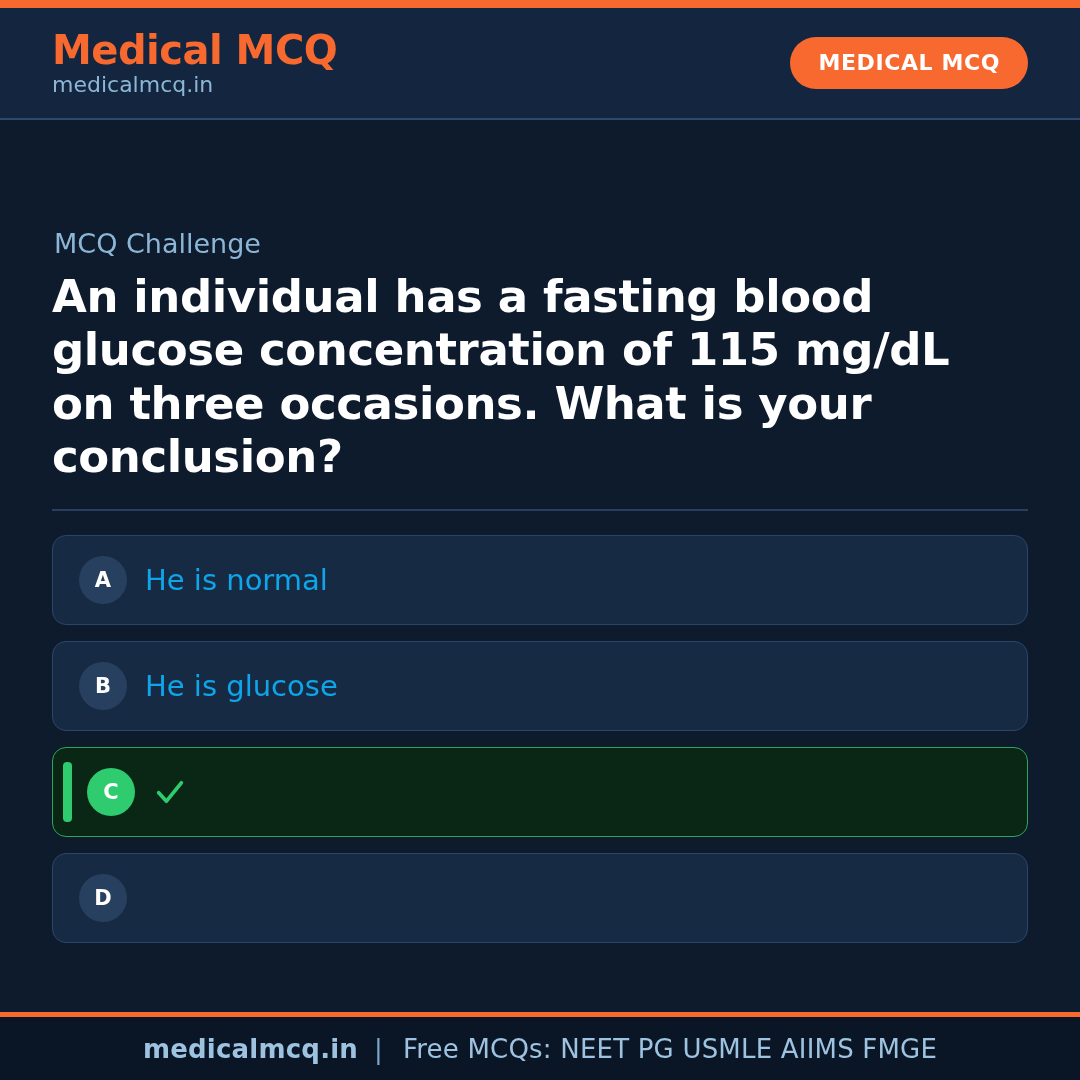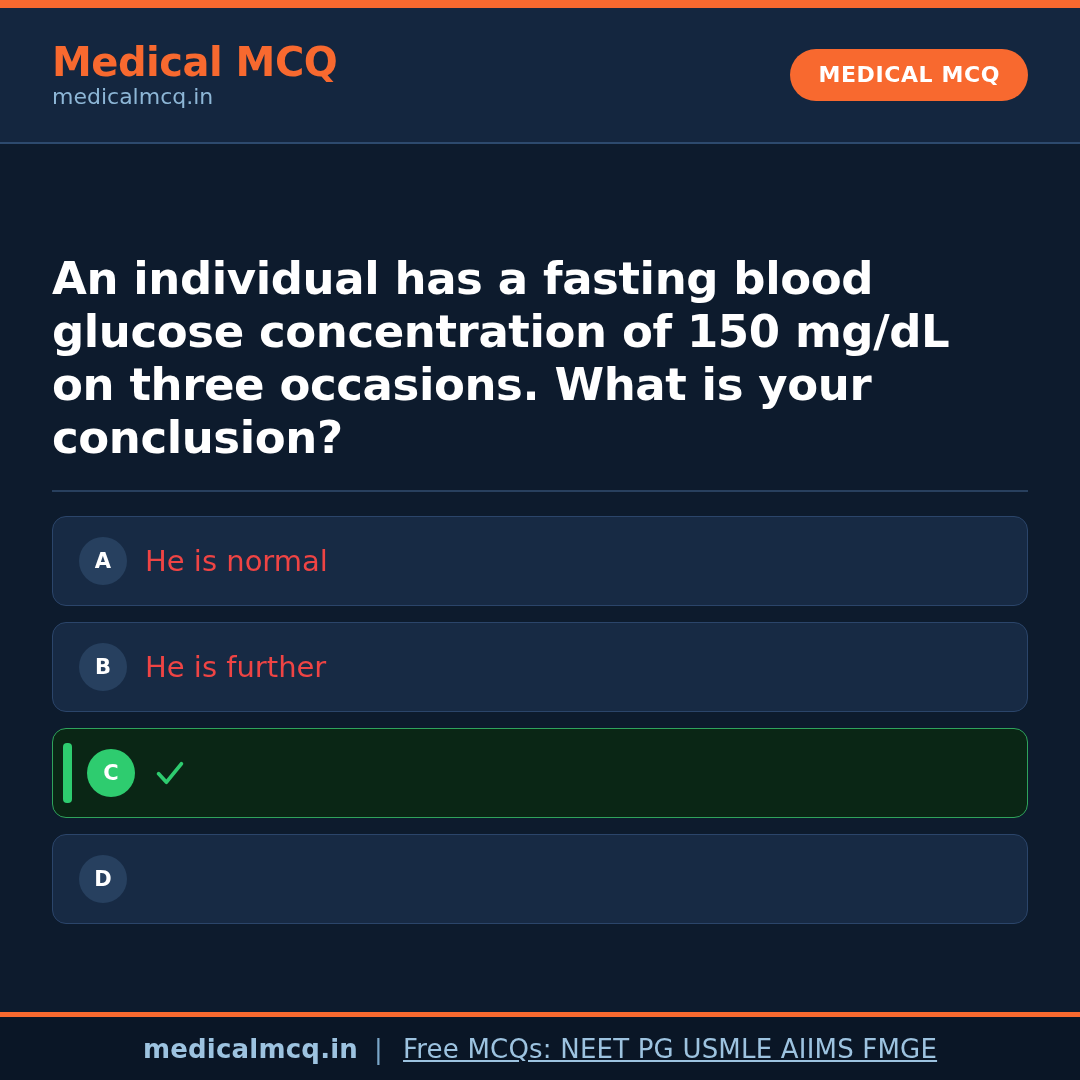--- a/index.html
+++ b/index.html
@@ -25,21 +25,21 @@
   
   .top-accent {
     height: 8px;
     background: #f8692f;
     flex: 0 0 auto;
   }
 
   
   .header {
     flex: 0 0 auto;
-    height: 136px;
+    height: 112px;
     background: #14263f;
     border-bottom: 2px solid #2d4straight;
     border-bottom: 2px solid #2d4a6e;
     box-sizing: border-box;
     display: flex;
     align-items: center;
     justify-content: space-between;
     padding: 0 52px 0 52px;
   }
   .brand {
@@ -124,21 +124,21 @@
     background: #27405f;
     color: #ffffff;
     font-size: 21px;
     font-weight: bold;
     display: flex;
     align-items: center;
     justify-content: center;
   }
   .option-text {
     font-size: 29px;
-    color: #ef4444;
+    color: #0ea5e9;
     line-height: 1.12;
     flex: 1 1 auto;
   }
 
   
   .option.correct {
     background: #0a2615;
     border: 1px solid #2fa35c;
     padding-left: 34px;
   }
@@ -185,51 +185,52 @@
     font-size: 26px;
     color: #9dc3e0;
     letter-spacing: 0.2px;
     display: flex;
     align-items: center;
     gap: 0;
     white-space: nowrap;
   }
   .footer-site { font-weight: bold; }
   .footer-sep { padding: 0 16px; color: #7aa6c8; }
-  .footer-exams { margin-left: 4px; text-decoration: underline; }
+  .footer-exams { margin-left: 4px; }
 </style>
 </head>
 <body>
 
 <div class="page">
 
   <div class="top-accent"></div>
 
   <div class="header">
     <div class="brand">
       <div class="brand-title">Medical MCQ</div>
       <div class="brand-sub">medicalmcq.in</div>
     </div>
     <div class="header-badge">MEDICAL MCQ</div>
   </div>
 
   <div class="main">
-    <div class="question">An individual has a fasting blood glucose concentration of 150 mg/dL on three occasions. What is your conclusion?</div>
+    <div class="kicker">MCQ Challenge</div>
+    <div class="question">An individual has a fasting blood glucose concentration of 115 mg/dL on three occasions. What is your conclusion?</div>
     <div class="divider"></div>
 
     <div class="options">
 
       <div class="option">
         <div class="badge">A</div>
         <div class="option-text">He is normal</div>
       </div>
 
       <div class="option">
         <div class="badge">B</div>
-        <div class="option-text">He is further</div>
+        <div class="option-text">He is glucose</div>
       </div>
 
       <div class="option correct">
         <div class="accent-bar"></div>
         <div class="badge">C</div>
         <div class="check-icon">
           <svg viewBox="0 0 24 24" width="34" height="34" fill="none" stroke="currentColor" stroke-width="2.6" stroke-linecap="round" stroke-linejoin="round">
             <polyline points="4,12.5 9.5,18.5 20,5.5"></polyline>
           </svg>
         </div>

